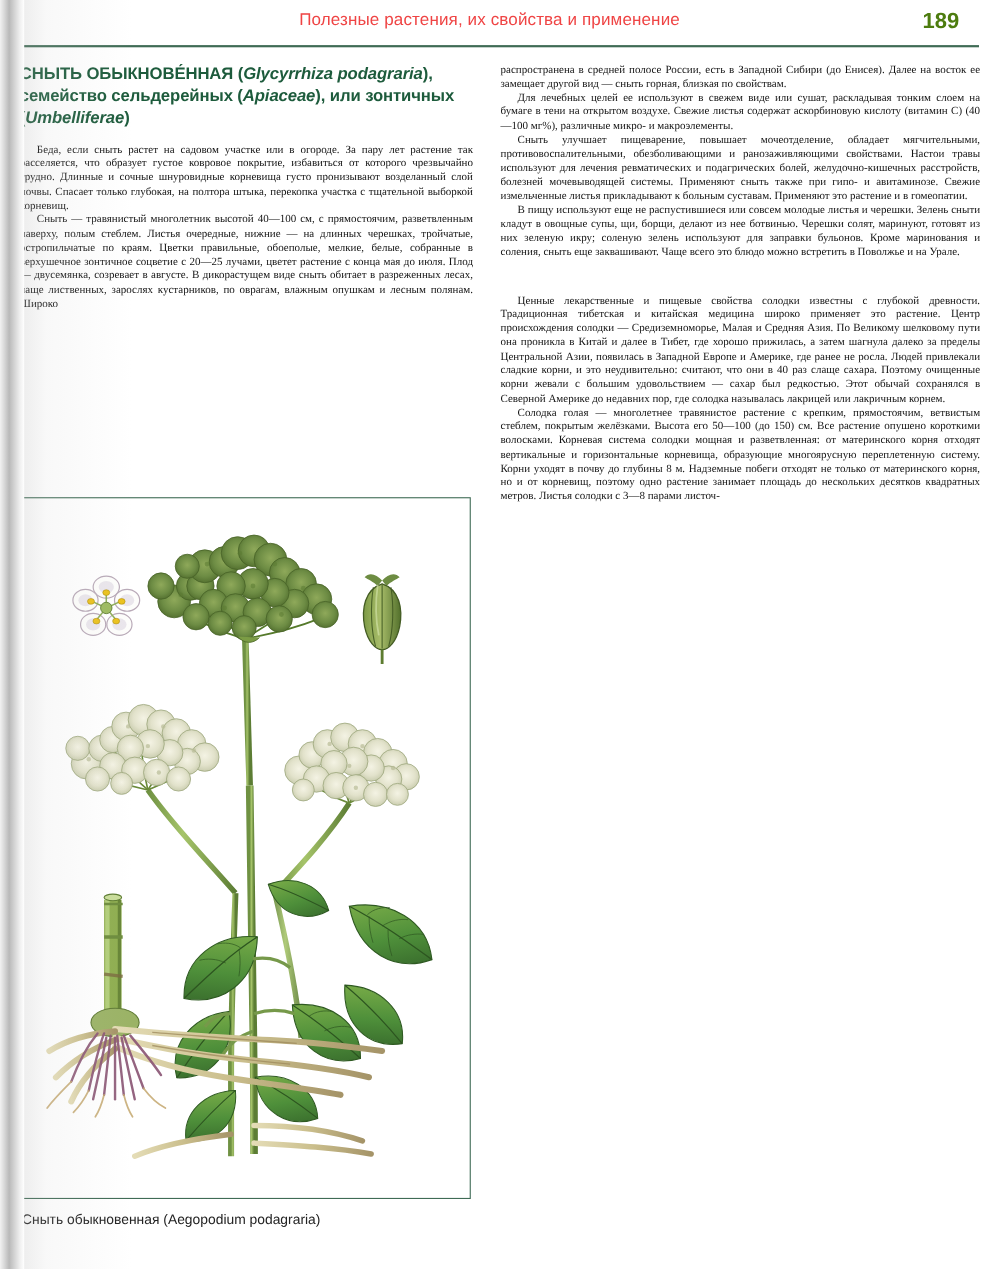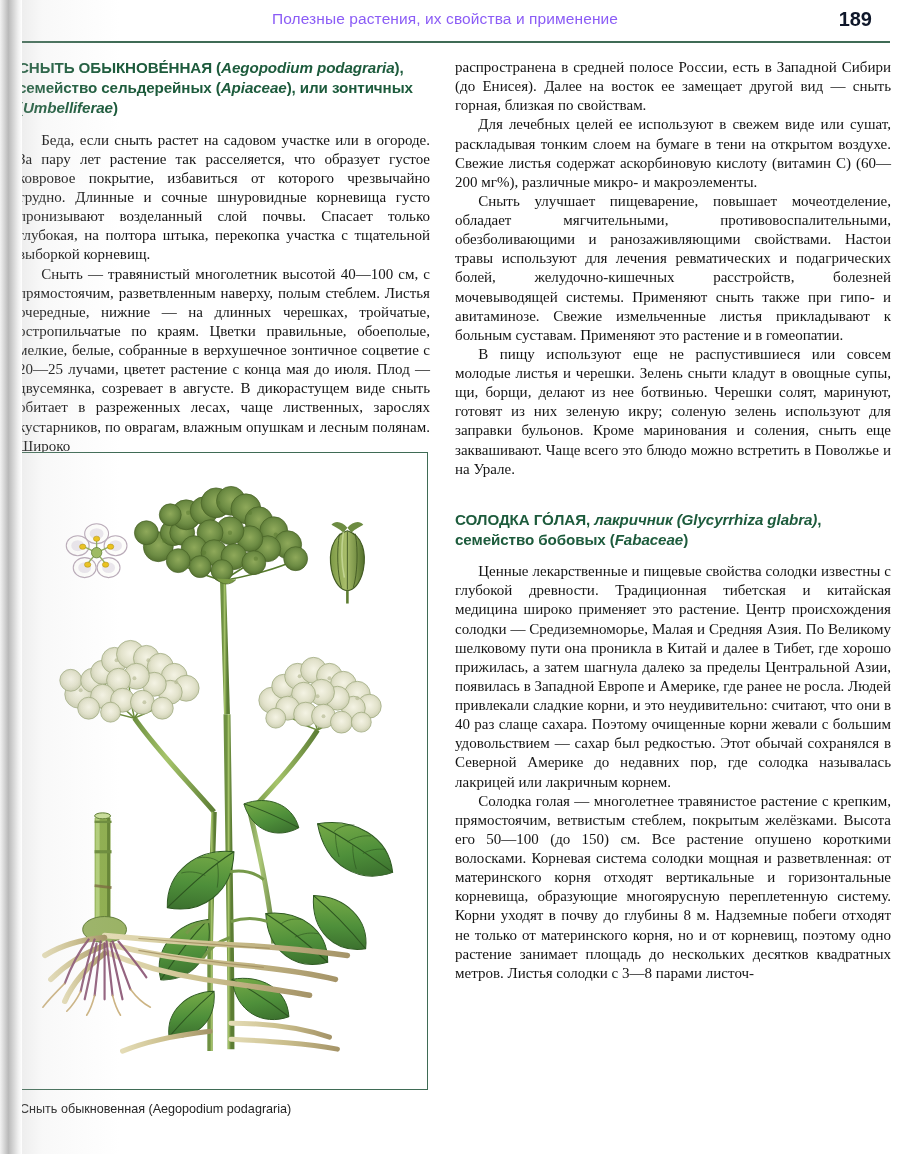--- a/index.html
+++ b/index.html
@@ -49,30 +49,30 @@
     width: 890px;
     height: 24px;
   }
   .running-head .rh-title {
     position: absolute;
     left: 0; top: 0;
     width: 890px;
     text-align: center;
     font-family: "Liberation Sans", sans-serif;
     font-size: 15.5px;
-    color: #8b5cf6;
+    color: #ef4444;
     letter-spacing: 0.1px;
   }
   .running-head .rh-page {
     position: absolute;
     right: 18px; top: -2px;
     font-family: "Liberation Sans", sans-serif;
     font-weight: bold;
     font-size: 20px;
-    color: #0f172a;
+    color: #4d7c0f;
   }
   .head-rule {
     position: absolute;
     left: 18px; top: 41px;
     width: 872px; height: 2px;
     background: #3f6b55;
   }
 
   
   .col {
@@ -89,21 +89,21 @@
     font-size: 15.2px;
     line-height: 1.33;
     color: #1d5b3c;
     letter-spacing: -0.1px;
   }
   h2.species-head em { font-style: italic; }
 
   p.body {
     margin: 0;
     font-family: "Liberation Serif", serif;
-    font-size: 15px;
+    font-size: 10px;
     line-height: 1.275;
     color: #141414;
     text-align: justify;
     text-indent: 1.55em;
     hyphens: manual;
   }
   p.body.cont { text-indent: 0; }
   p.body b { font-weight: bold; }
   .spacer-30 { height: 31px; }
 
@@ -136,21 +136,21 @@
 <div class="page">
 
   <div class="running-head">
     <div class="rh-title">Полезные растения, их свойства и применение</div>
     <div class="rh-page">189</div>
   </div>
   <div class="head-rule"></div>
 
   <div class="col col-left">
 
-    <h2 class="species-head"><span>СНЫТЬ ОБЫКНОВЕ́ННАЯ (</span><em>Aegopodium podagraria</em><span>), семейство сельдерейных (</span><em>Apiaceae</em><span>), или зонтичных (</span><em>Umbelliferae</em><span>)</span></h2>
+    <h2 class="species-head"><span>СНЫТЬ ОБЫКНОВЕ́ННАЯ (</span><em>Glycyrrhiza podagraria</em><span>), семейство сельдерейных (</span><em>Apiaceae</em><span>), или зонтичных (</span><em>Umbelliferae</em><span>)</span></h2>
 
     <p class="body">Беда, если сныть растет на садовом участке или в огороде. За пару лет растение так расселяется, что образует густое ковровое покрытие, избавиться от которого чрезвычайно трудно. Длинные и сочные шнуровидные корневища густо пронизывают возделанный слой почвы. Спасает только глубокая, на полтора штыка, перекопка участка с тщательной выборкой корневищ.</p>
     <p class="body">Сныть — травянистый многолетник высотой 40—100 см, с прямостоячим, разветвленным наверху, полым стеблем. Листья очередные, нижние — на длинных черешках, тройчатые, остропильчатые по краям. Цветки правильные, обоеполые, мелкие, белые, собранные в верхушечное зонтичное соцветие с 20—25 лучами, цветет растение с конца мая до июля. Плод — двусемянка, созревает в августе. В дикорастущем виде сныть обитает в разреженных лесах, чаще лиственных, зарослях кустарников, по оврагам, влажным опушкам и лесным полянам. Широко</p>
   </div>
 
   <div class="figure">
     <svg viewBox="0 0 410 638" preserveAspectRatio="none" aria-hidden="true">
       <defs>
         <radialGradient id="umbGreen" cx="50%" cy="45%" r="60%">
           <stop offset="0%" stop-color="#8fa95a"></stop>
@@ -484,28 +484,27 @@
           <path d="M192 580 C158 584 128 590 104 600"></path>
           <path d="M213 588 C250 590 288 592 320 598"></path>
         </g>
       </g>
     </svg>
   </div>
   <div class="fig-caption">Сныть обыкновенная (Aegopodium podagraria)</div>
 
   <div class="col col-right">
     <p class="body cont">распространена в средней полосе России, есть в Западной Сибири (до Енисея). Далее на восток ее замещает другой вид — сныть горная, близкая по свойствам.</p>
-    <p class="body">Для лечебных целей ее используют в свежем виде или сушат, раскладывая тонким слоем на бумаге в тени на открытом воздухе. Свежие листья содержат аскорбиновую кислоту (витамин С) (60—200 мг%), различные микро- и макроэлементы.</p>
+    <p class="body">Для лечебных целей ее используют в свежем виде или сушат, раскладывая тонким слоем на бумаге в тени на открытом воздухе. Свежие листья содержат аскорбиновую кислоту (витамин С) (40—100 мг%), различные микро- и макроэлементы.</p>
     <p class="body">Сныть улучшает пищеварение, повышает мочеотделение, обладает мягчительными, противовоспалительными, обезболивающими и ранозаживляющими свойствами. Настои травы используют для лечения ревматических и подагрических болей, желудочно-кишечных расстройств, болезней мочевыводящей системы. Применяют сныть также при гипо- и авитаминозе. Свежие измельченные листья прикладывают к больным суставам. Применяют это растение и в гомеопатии.</p>
     <p class="body">В пищу используют еще не распустившиеся или совсем молодые листья и черешки. Зелень сныти кладут в овощные супы, щи, борщи, делают из нее ботвинью. Черешки солят, маринуют, готовят из них зеленую икру; соленую зелень используют для заправки бульонов. Кроме маринования и соления, сныть еще заквашивают. Чаще всего это блюдо можно встретить в Поволжье и на Урале.</p>
 
 
     <div class="spacer-30"></div>
 
-    <h2 class="species-head"><span>СОЛОДКА ГО́ЛАЯ, </span><em>лакричник (Glycyrrhiza glabra)</em><span>, семейство бобовых (</span><em>Fabaceae</em><span>)</span></h2>
 
     <p class="body">Ценные лекарственные и пищевые свойства солодки известны с глубокой древности. Традиционная тибетская и китайская медицина широко применяет это растение. Центр происхождения солодки — Средиземноморье, Малая и Средняя Азия. По Великому шелковому пути она проникла в Китай и далее в Тибет, где хорошо прижилась, а затем шагнула далеко за пределы Центральной Азии, появилась в Западной Европе и Америке, где ранее не росла. Людей привлекали сладкие корни, и это неудивительно: считают, что они в 40 раз слаще сахара. Поэтому очищенные корни жевали с большим удовольствием — сахар был редкостью. Этот обычай сохранялся в Северной Америке до недавних пор, где солодка называлась лакрицей или лакричным корнем.</p>
     <p class="body">Солодка голая — многолетнее травянистое растение с крепким, прямостоячим, ветвистым стеблем, покрытым желёзками. Высота его 50—100 (до 150) см. Все растение опушено короткими волосками. Корневая система солодки мощная и разветвленная: от материнского корня отходят вертикальные и горизонтальные корневища, образующие многоярусную переплетенную систему. Корни уходят в почву до глубины 8 м. Надземные побеги отходят не только от материнского корня, но и от корневищ, поэтому одно растение занимает площадь до нескольких десятков квадратных метров. Листья солодки с 3—8 парами листоч-</p>
   </div>
 
   <div class="gutter-shadow2"></div>
   <div class="gutter-shadow"></div>
 </div>
 
 </body></html>

